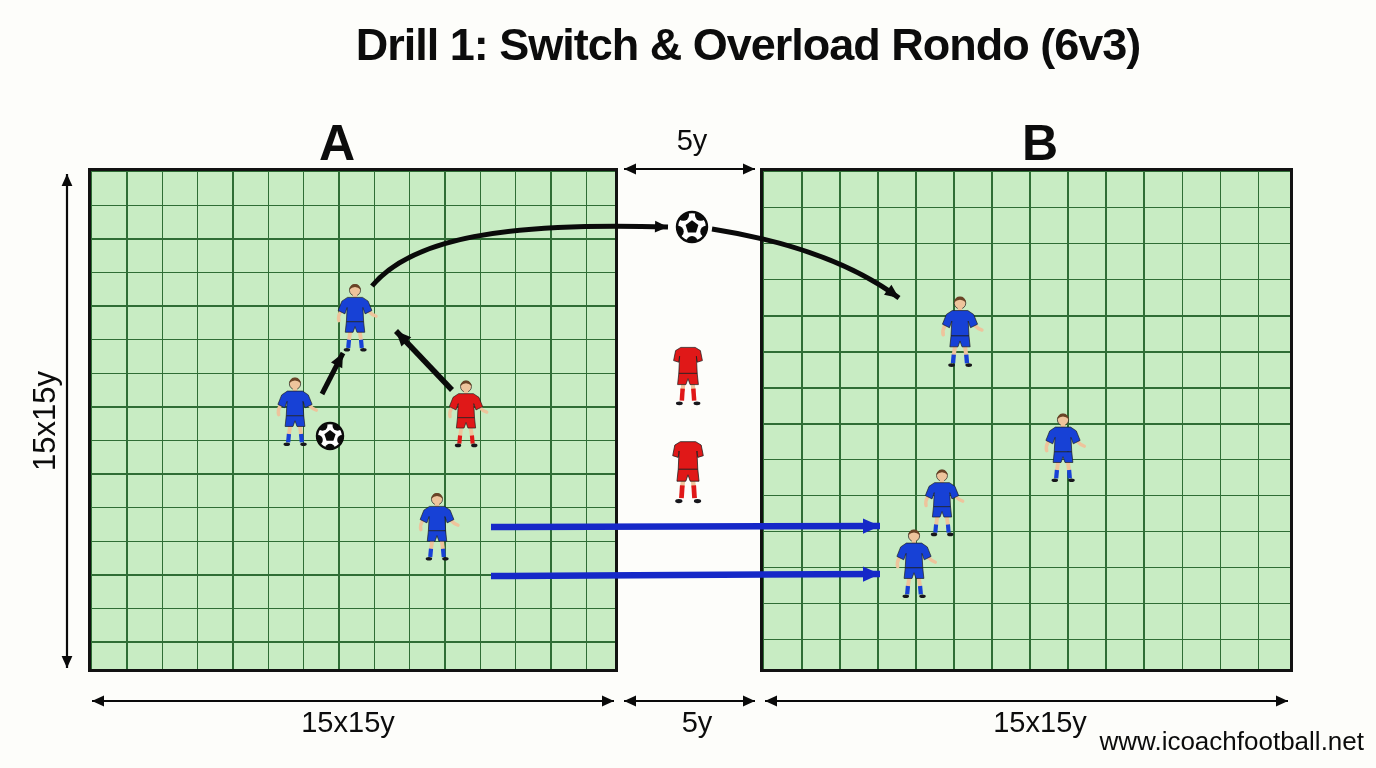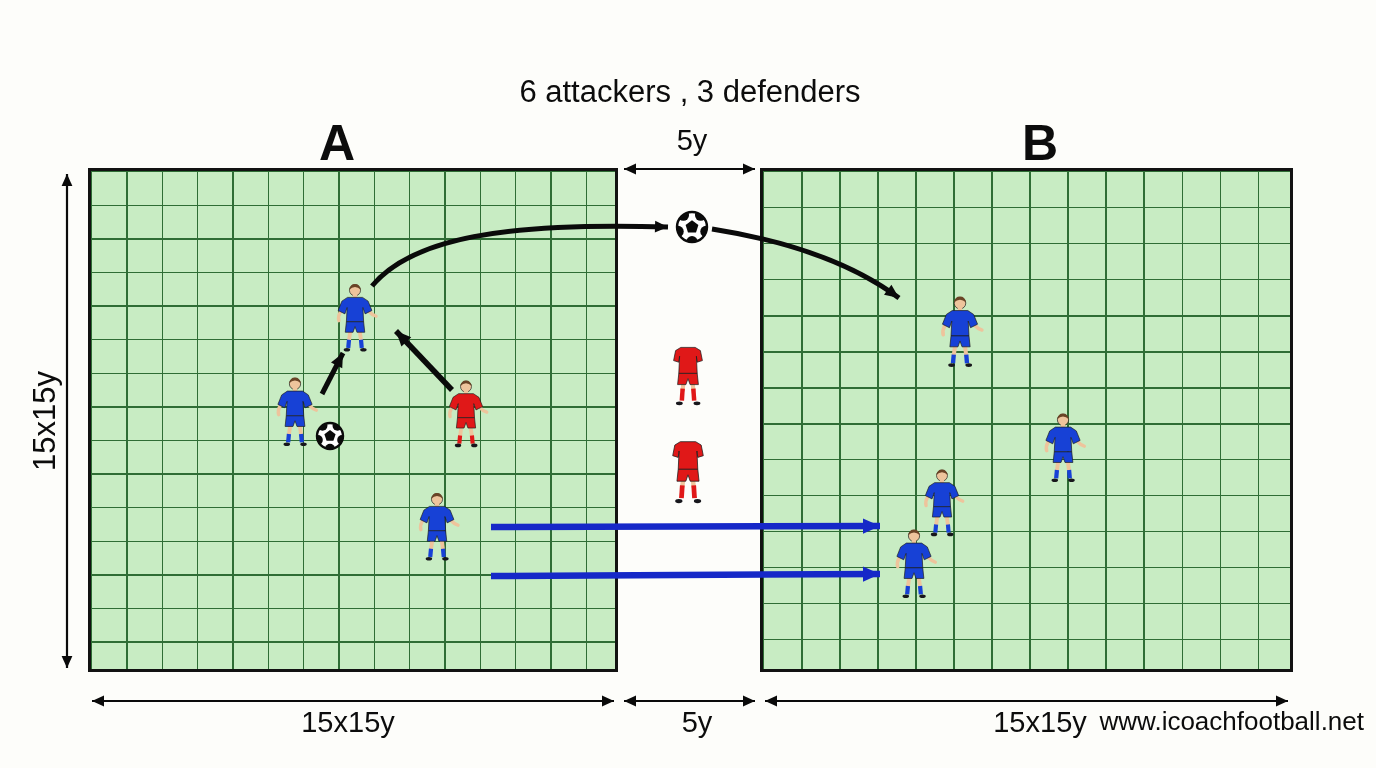--- a/index.html
+++ b/index.html
@@ -11,36 +11,36 @@
   .subtitle{left:690px;top:76px;transform:translateX(-50%);font-size:31px;}
   .zone-label{font-size:50px;font-weight:700;transform:translateX(-50%);}
   .zone-a{left:337px;top:118px;}
   .zone-b{left:1040px;top:118px;}
   .dim{font-size:29px;transform:translateX(-50%);}
   .gap-top{left:692px;top:126px;}
   .dim-a{left:348px;top:708px;}
   .dim-gap{left:697px;top:708px;}
   .dim-b{left:1040px;top:708px;}
   .dim-left{left:44px;top:421px;transform:translate(-50%,-50%) rotate(-90deg);font-size:31px;}
-  .watermark{right:12px;top:708px;font-size:26px;}
+  .watermark{right:12px;top:728px;font-size:26px;}
   .grid{position:absolute;border:3px solid #121212;box-sizing:border-box;
         background-color:var(--field,#c8ecc3);
         background-image:
           repeating-linear-gradient(to right,  var(--gline,#2f6d35) 0 1.5px, transparent 1.5px var(--cw)),
           repeating-linear-gradient(to bottom, var(--gline,#2f6d35) 0 1.5px, transparent 1.5px var(--ch));}
   .grid-a{left:88px;top:168px;width:530px;height:504px;--cw:35.33px;--ch:33.6px;}
   .grid-b{left:760px;top:168px;width:533px;height:504px;--cw:38.05px;--ch:36px;}
   #scene{position:absolute;left:0;top:0;}
 </style>
 </head>
 <body style="background: rgb(253, 253, 250); color: rgb(12, 12, 12);">
 
 <div class="stage">
 
-  <div class="lbl subtitle">6 attackers , 3 defenders</div>
+  <div class="lbl title">Drill 1: Switch &amp; Overload Rondo (6v3)</div>
 
   <div class="lbl zone-label zone-a">A</div>
   <div class="lbl zone-label zone-b">B</div>
 
   <div class="lbl dim gap-top">5y</div>
   <div class="lbl dim-left">15x15y</div>
   <div class="lbl dim dim-a">15x15y</div>
   <div class="lbl dim dim-gap">5y</div>
   <div class="lbl dim dim-b">15x15y</div>
 

